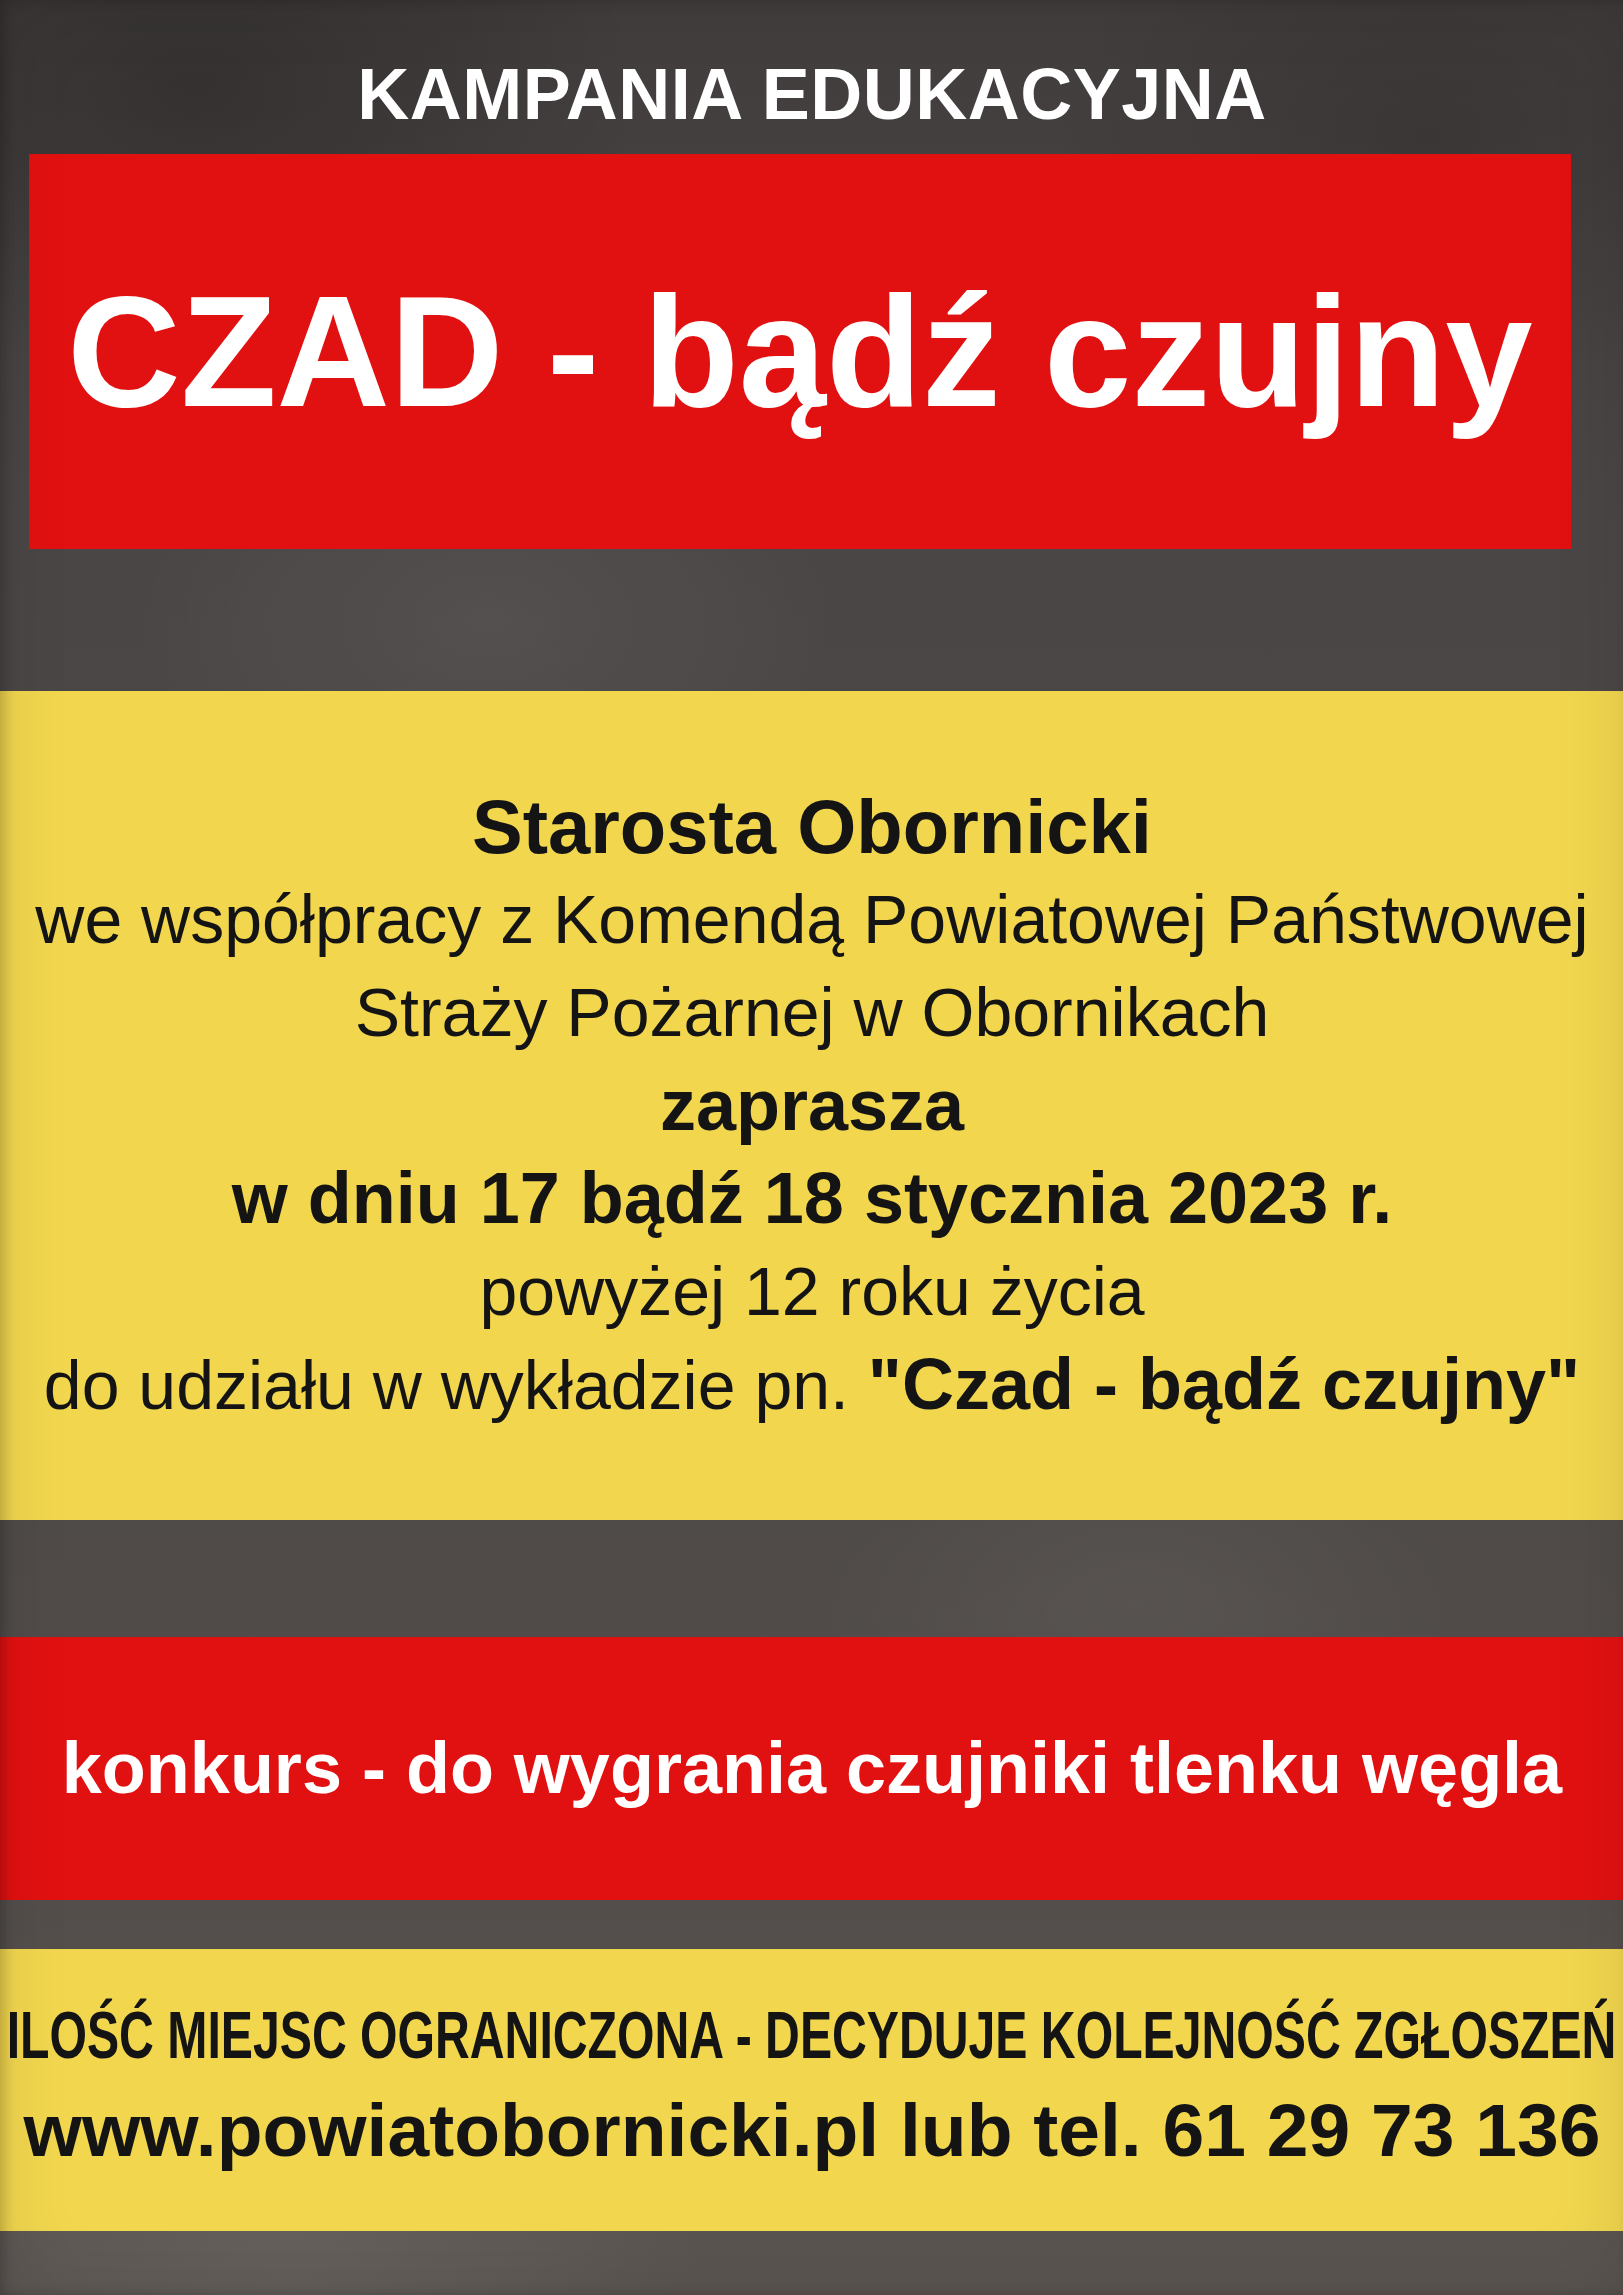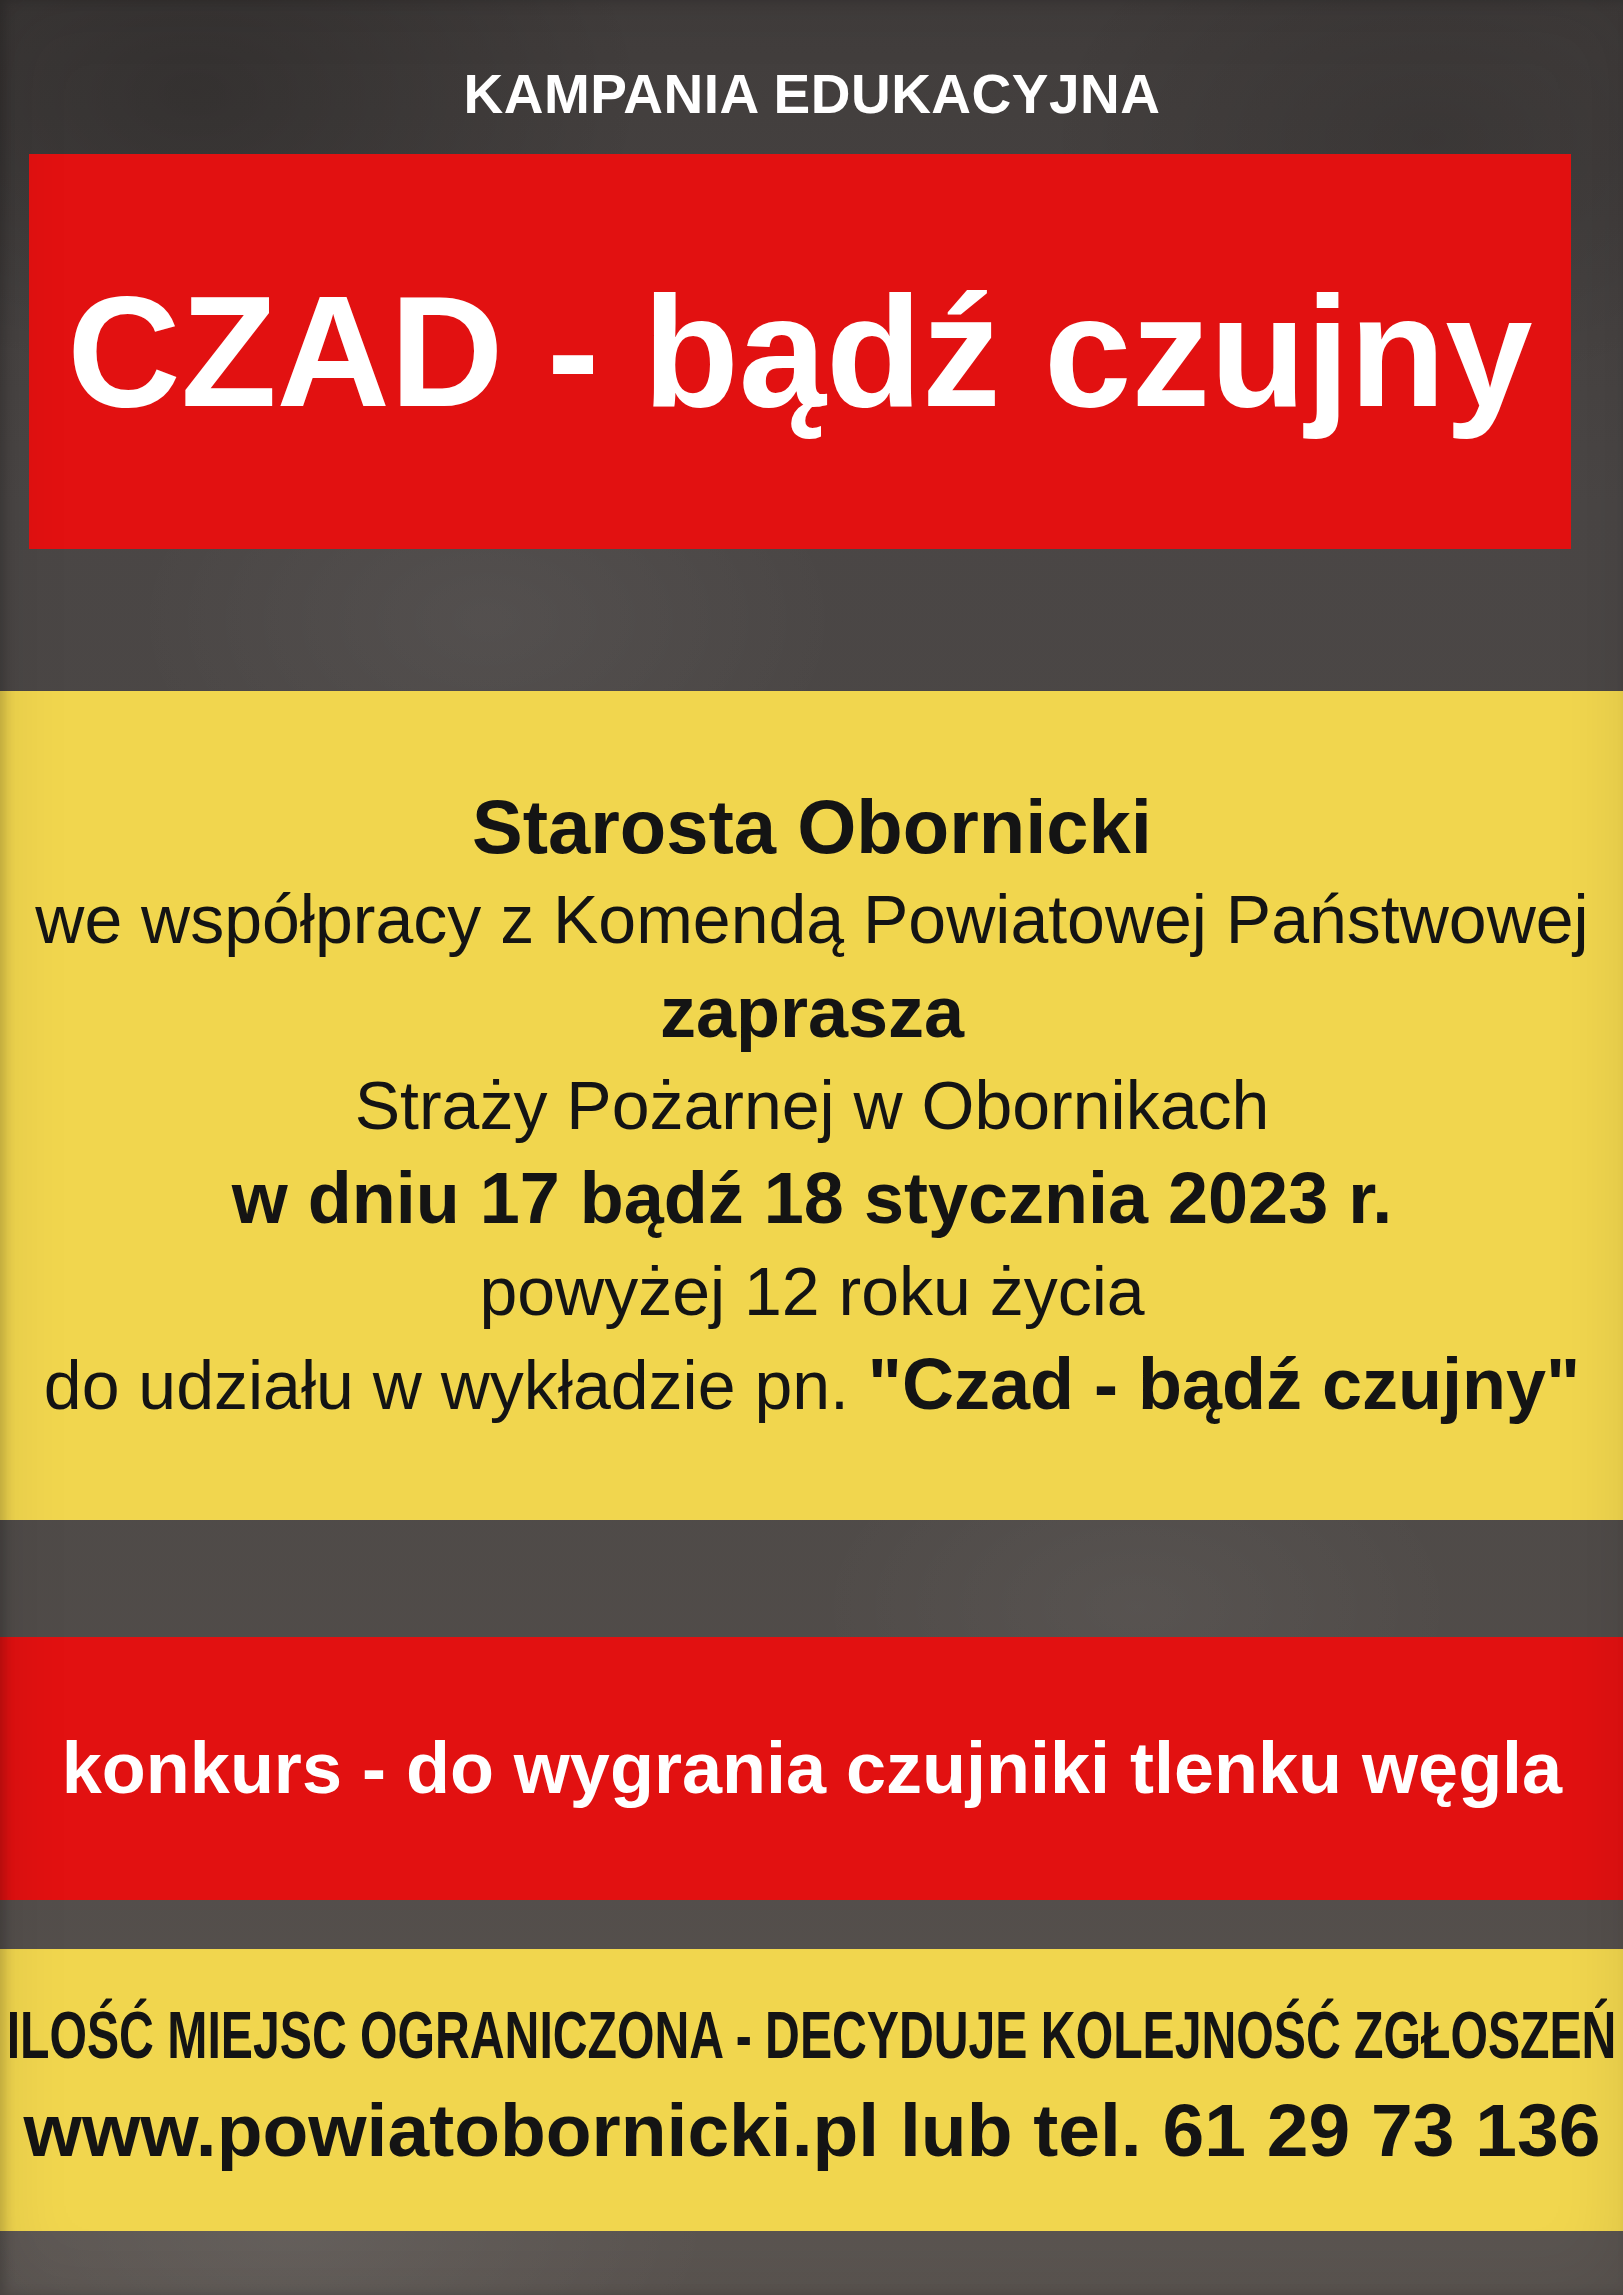--- a/index.html
+++ b/index.html
@@ -31,21 +31,21 @@
     box-shadow: inset 0 0 74px rgba(0,0,0,0.10), inset 4.6px 0 11px rgba(0,0,0,0.18);
   }
 
   .eyebrow {
     position: absolute;
     top: 46px;
     left: 0;
     width: 100%;
     text-align: center;
     line-height: 97px;
-    font-size: 55px;
+    font-size: 72px;
     font-weight: 700;
     color: #ffffff;
     white-space: nowrap;
     letter-spacing: 0.5px;
   }
 
   .banner-main {
     position: absolute;
     left: 29px;
     top: 154px;
@@ -145,22 +145,22 @@
 
   <div class="eyebrow">KAMPANIA EDUKACYJNA</div>
 
   <div class="banner-main">
     <span class="title">CZAD - bądź czujny</span>
   </div>
 
   <div class="panel invite">
     <div class="line b lead">Starosta Obornicki</div>
     <div class="line">we współpracy z Komendą Powiatowej Państwowej</div>
+    <div class="line">Straży Pożarnej w Obornikach</div>
     <div class="line b">zaprasza</div>
-    <div class="line">Straży Pożarnej w Obornikach</div>
     <div class="line b">w dniu 17 bądź 18 stycznia 2023 r.</div>
     <div class="line">powyżej 12 roku życia</div>
     <div class="line"><span>do udziału w wykładzie pn. </span><span class="emph">"Czad - bądź czujny"</span></div>
   </div>
 
   <div class="panel contest">
     <div class="line">konkurs - do wygrania czujniki tlenku węgla</div>
   </div>
 
   <div class="panel footer">

